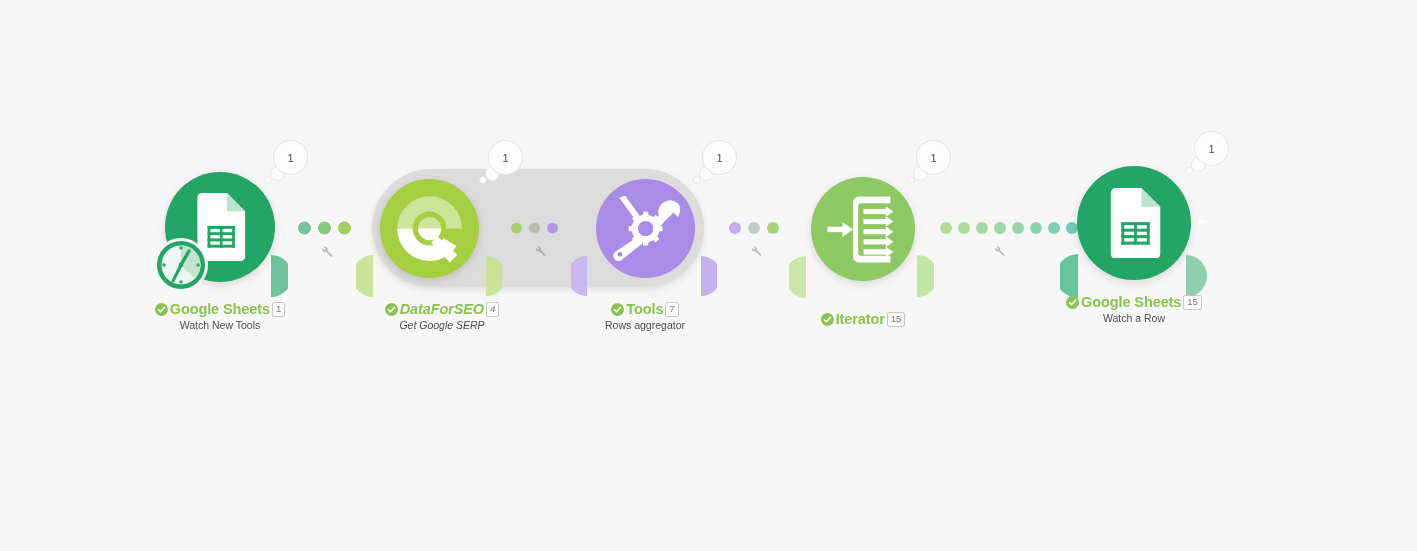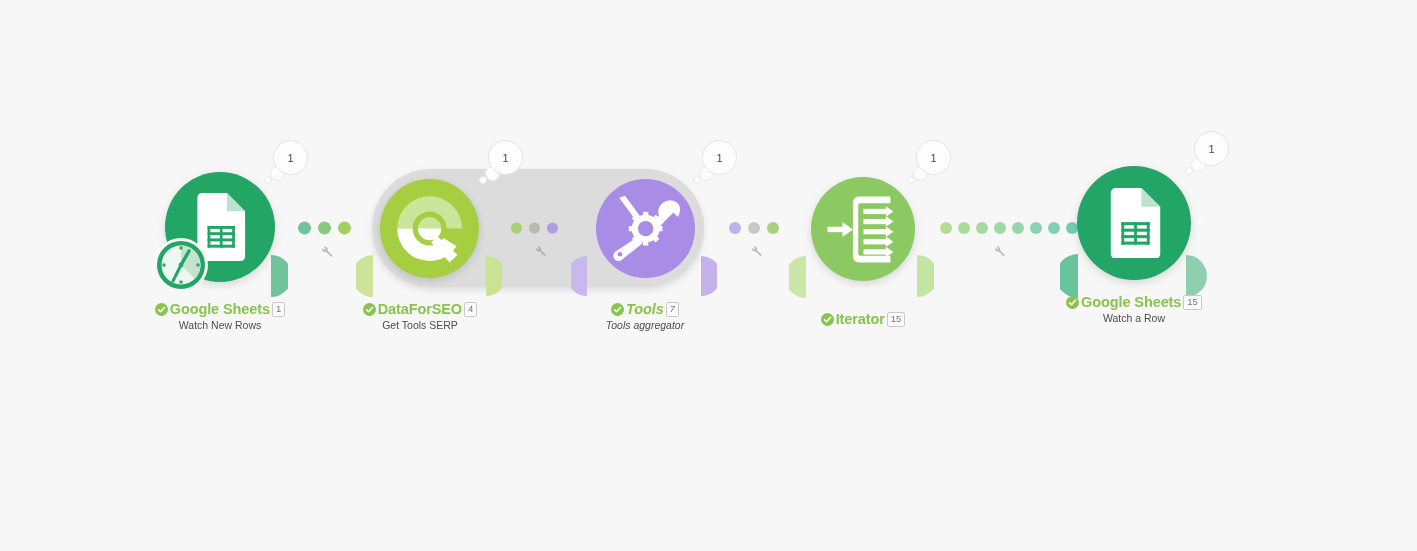--- a/index.html
+++ b/index.html
@@ -261,21 +261,21 @@
 
     <div class="label-block" style="left:120px; top:302px; width:200px;">
       <div class="label-title-row">
         <svg class="check-icon" width="13" height="13" viewBox="0 0 16 16">
           <circle cx="8" cy="8" r="8" fill="#8ac34f"></circle>
           <path d="M4.3,8.3 L6.8,10.8 L11.8,5.3" stroke="#ffffff" stroke-width="1.9" fill="none" stroke-linecap="round" stroke-linejoin="round"></path>
         </svg>
         <span class="label-title">Google Sheets</span>
         <span class="label-badge">1</span>
       </div>
-      <div class="label-sub">Watch New Rows</div>
+      <div class="label-sub">Watch New Tools</div>
     </div>
   </div>
 
   <div class="module">
 
     <div class="bubble-body" style="left:380px; top:179px; width:99px; height:99px; background:#a5ce41;">
       <svg class="bubble-icon" viewBox="0 0 100 100" style="width:78%;height:78%;">
 
         <path d="M50,8 A42,42 0 0 1 92,50 L72,50 A22,22 0 0 0 50,28 A22,22 0 0 0 28,50 L8,50 A42,42 0 0 1 50,8 Z" fill="#cbe59a"></path>
         <path d="M8,50 A42,42 0 0 0 50,92 A42,42 0 0 0 85,73 L68,62 A22,22 0 0 1 50,72 A22,22 0 0 1 28,50 Z" fill="#ffffff"></path>
@@ -286,30 +286,30 @@
         <path d="M60,60 L86,84 L76,94 L52,68 Z" fill="#ffffff"></path>
       </svg>
     </div>
 
     <div class="counter" style="left:477px; top:140px; width:52px; height:50px;">
       <div class="counter-dot" style="left:2px; top:36px; width:8px; height:8px;"></div>
       <div class="counter-dot" style="left:8px; top:26px; width:15px; height:15px;"></div>
       <div class="counter-main" style="left:11px; top:0px; width:35px; height:35px;">1</div>
     </div>
 
-    <div class="label-block" style="left:320px; top:302px; width:200px;">
+    <div class="label-block" style="left:342px; top:302px; width:200px;font-style:italic;">
       <div class="label-title-row">
         <svg class="check-icon" width="13" height="13" viewBox="0 0 16 16">
           <circle cx="8" cy="8" r="8" fill="#8ac34f"></circle>
           <path d="M4.3,8.3 L6.8,10.8 L11.8,5.3" stroke="#ffffff" stroke-width="1.9" fill="none" stroke-linecap="round" stroke-linejoin="round"></path>
         </svg>
         <span class="label-title">DataForSEO</span>
         <span class="label-badge">4</span>
       </div>
-      <div class="label-sub">Get Tools SERP</div>
+      <div class="label-sub">Get Google SERP</div>
     </div>
   </div>
 
   <div class="module">
 
     <div class="bubble-body no-shadow" style="left:596px; top:179px; width:99px; height:99px; background:#a98ce6;">
       <svg class="bubble-icon" viewBox="0 0 100 100" style="width:74%;height:74%;">
         <g fill="#ffffff">
 
           <path d="M14,8 L22,5 L62,60 L56,66 Z"></path>
@@ -337,30 +337,30 @@
         </g>
       </svg>
     </div>
 
     <div class="counter" style="left:691px; top:140px; width:52px; height:50px;">
       <div class="counter-dot" style="left:2px; top:36px; width:8px; height:8px;"></div>
       <div class="counter-dot" style="left:8px; top:26px; width:15px; height:15px;"></div>
       <div class="counter-main" style="left:11px; top:0px; width:35px; height:35px;">1</div>
     </div>
 
-    <div class="label-block" style="left:545px; top:302px; width:200px;font-style:italic;">
+    <div class="label-block" style="left:545px; top:302px; width:200px;">
       <div class="label-title-row">
         <svg class="check-icon" width="13" height="13" viewBox="0 0 16 16">
           <circle cx="8" cy="8" r="8" fill="#8ac34f"></circle>
           <path d="M4.3,8.3 L6.8,10.8 L11.8,5.3" stroke="#ffffff" stroke-width="1.9" fill="none" stroke-linecap="round" stroke-linejoin="round"></path>
         </svg>
         <span class="label-title">Tools</span>
         <span class="label-badge">7</span>
       </div>
-      <div class="label-sub">Tools aggregator</div>
+      <div class="label-sub">Rows aggregator</div>
     </div>
   </div>
 
   <div class="module">
 
     <div class="bubble-body" style="left:811px; top:177px; width:104px; height:104px; background:#8dc963;">
       <svg class="bubble-icon" viewBox="0 0 100 100" style="width:72%;height:72%;">
         <g fill="#ffffff">
 
           <rect x="2" y="46.4" width="24" height="7.2"></rect>

